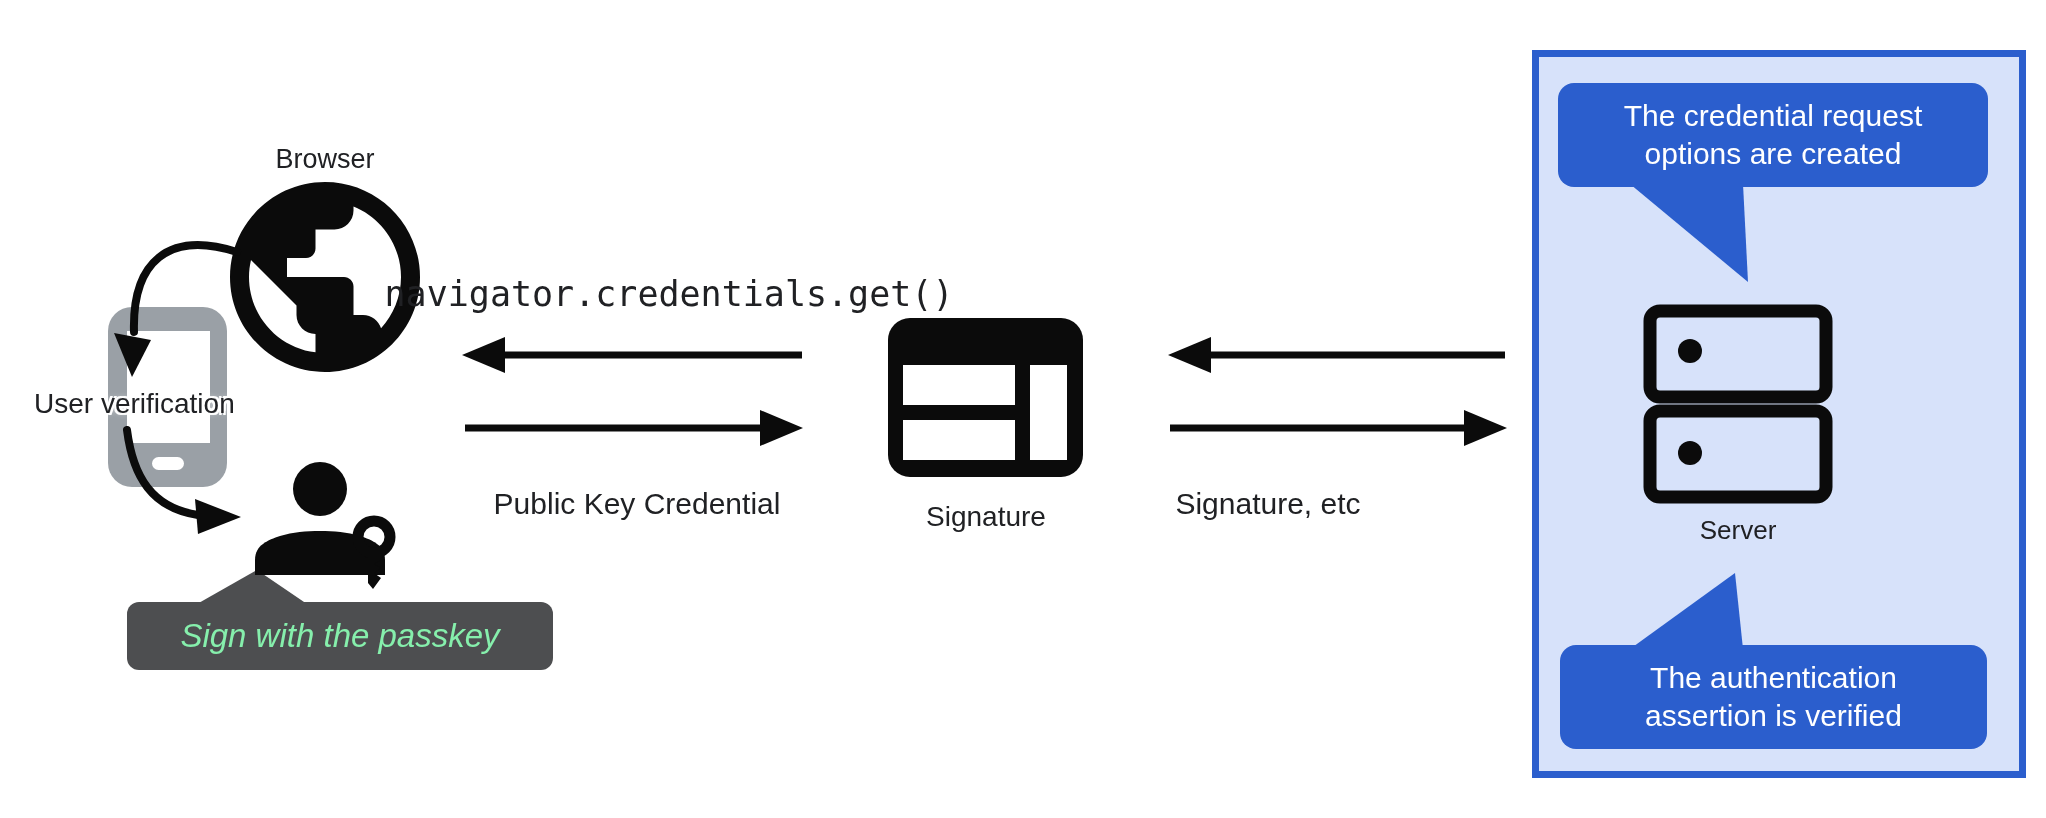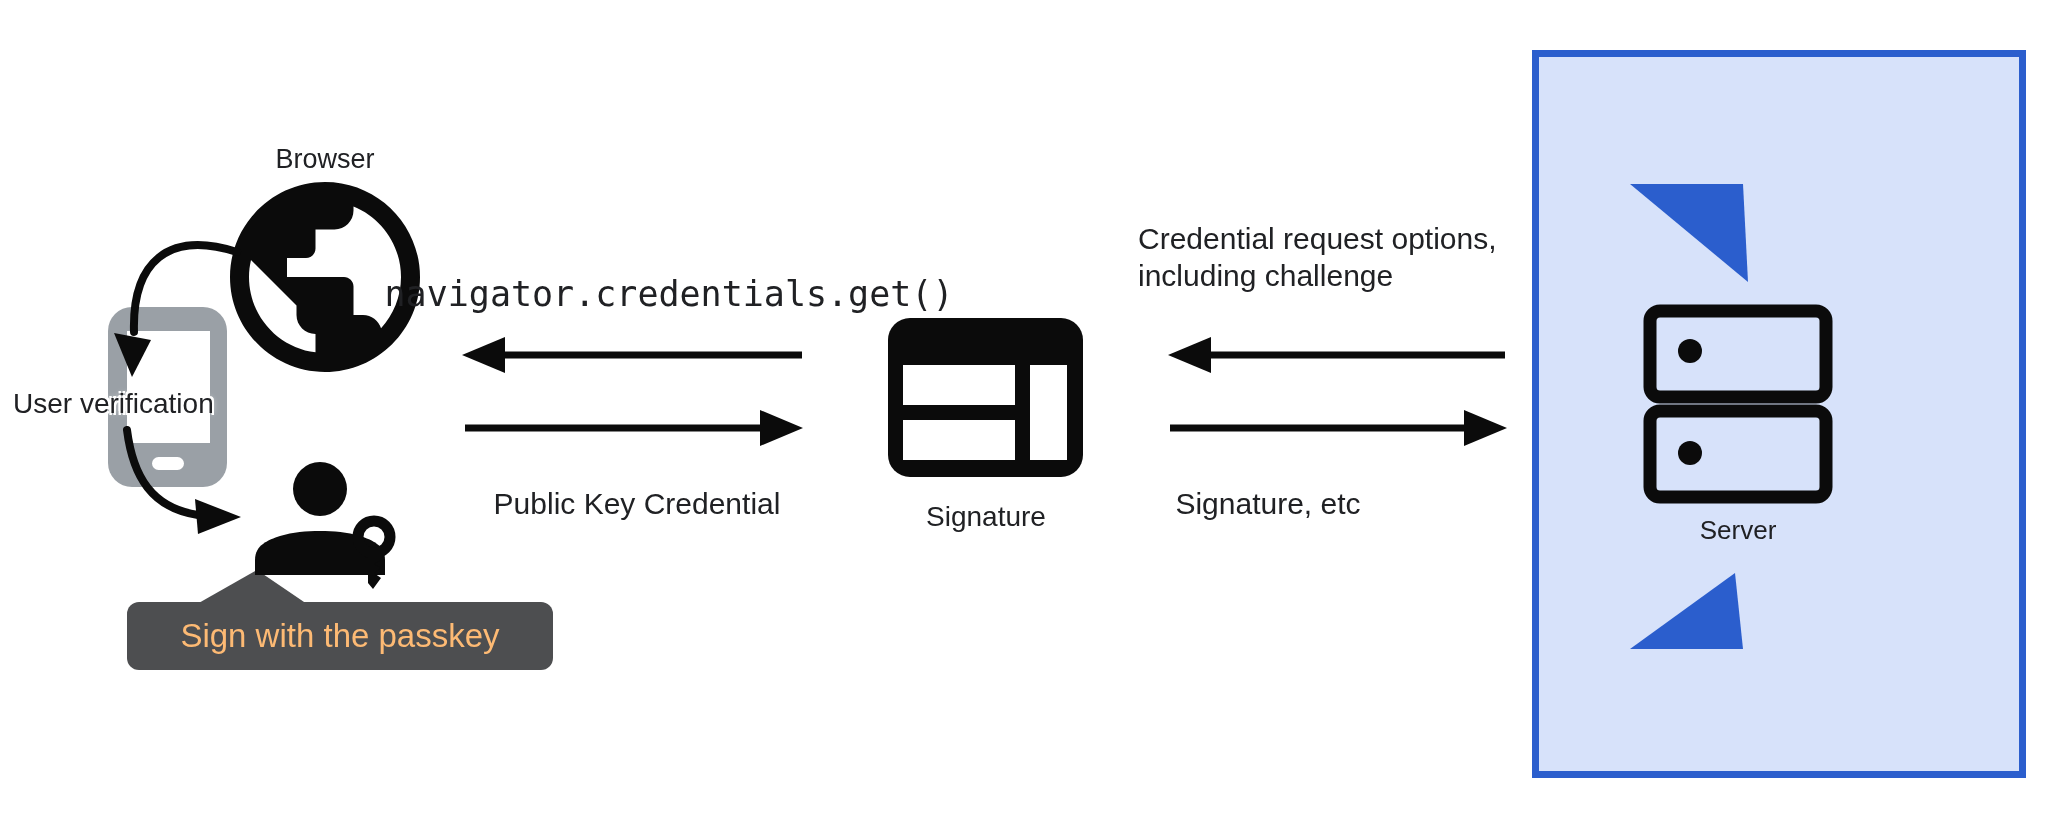--- a/index.html
+++ b/index.html
@@ -8,29 +8,29 @@
   }
   html,body{margin:0;padding:0;background:#fff;}
   .stage{position:relative;width:2046px;height:818px;background:var(--paper);overflow:hidden;
          font-family:"Liberation Sans",sans-serif;color:var(--ink);}
   .panel{position:absolute;left:1532px;top:50px;width:494px;height:728px;box-sizing:border-box;
          background:var(--panel);border:7px solid var(--accent);}
   svg.layer{position:absolute;left:0;top:0;}
   .lbl{position:absolute;white-space:pre-line;line-height:1.22;}
   .ctr{transform:translateX(-50%);text-align:center;}
   .bold{font-weight:normal;}
-  .halo{text-shadow:-2px -2px 0 #fff,2px -2px 0 #fff,-2px 2px 0 #fff,2px 2px 0 #fff,0 0 6px #fff;}
+  .halo{text-shadow:-2px -2px 0 #fff,2px -2px 0 #fff,-2px 2px 0 #fff,2px 2px 0 #fff,0 0 6px #fff;margin-left:21px;}
   .code{font-family:"DejaVu Sans Mono","Liberation Mono",monospace;font-size:35px;}
   .f27{font-size:27px;} .f28{font-size:28px;} .f30{font-size:30px;} .f26{font-size:26px;}
   .bubble{position:absolute;background:var(--accent);color:#fff;border-radius:16px;
           display:flex;align-items:center;justify-content:center;text-align:center;
           font-size:30px;line-height:38px;white-space:pre-line;}
   .badge{position:absolute;left:127px;top:602px;width:426px;height:68px;background:var(--badge);
-         color:#fdba74;border-radius:12px;display:flex;align-items:center;justify-content:center;
-         font-size:33px;}
+         color:#86efac;border-radius:12px;display:flex;align-items:center;justify-content:center;
+         font-size:33px;font-style:italic;}
   .ic{fill:var(--icon);}
   .stroke-ic{fill:none;stroke:var(--icon);}
   .accfill{fill:var(--accent);}
 </style>
 </head>
 <body>
 
 <div class="stage">
 
   <div class="panel"></div>
@@ -114,21 +114,23 @@
   <div class="lbl f28 halo" style="left:13px;top:387px;">User verification</div>
 
   <div class="badge">Sign with the passkey</div>
 
   <div class="lbl ctr code" style="left:669px;top:273px;">navigator.credentials.get()</div>
 
   <div class="lbl ctr f30" style="left:637px;top:486px;">Public Key Credential</div>
 
   <div class="lbl ctr bold f28" style="left:986px;top:500px;">Signature</div>
 
-  <div class="lbl f30" style="left:1138px;top:221px;">Credential request options,
-including challenge</div>
 
   <div class="lbl ctr f30" style="left:1268px;top:486px;">Signature, etc</div>
 
   <div class="lbl ctr bold f26" style="left:1738px;top:515px;">Server</div>
 
+  <div class="bubble" style="left:1558px;top:83px;width:430px;height:104px;">The credential request
+options are created</div>
 
+  <div class="bubble" style="left:1560px;top:645px;width:427px;height:104px;">The authentication
+assertion is verified</div>
 </div>
 
 </body></html>

